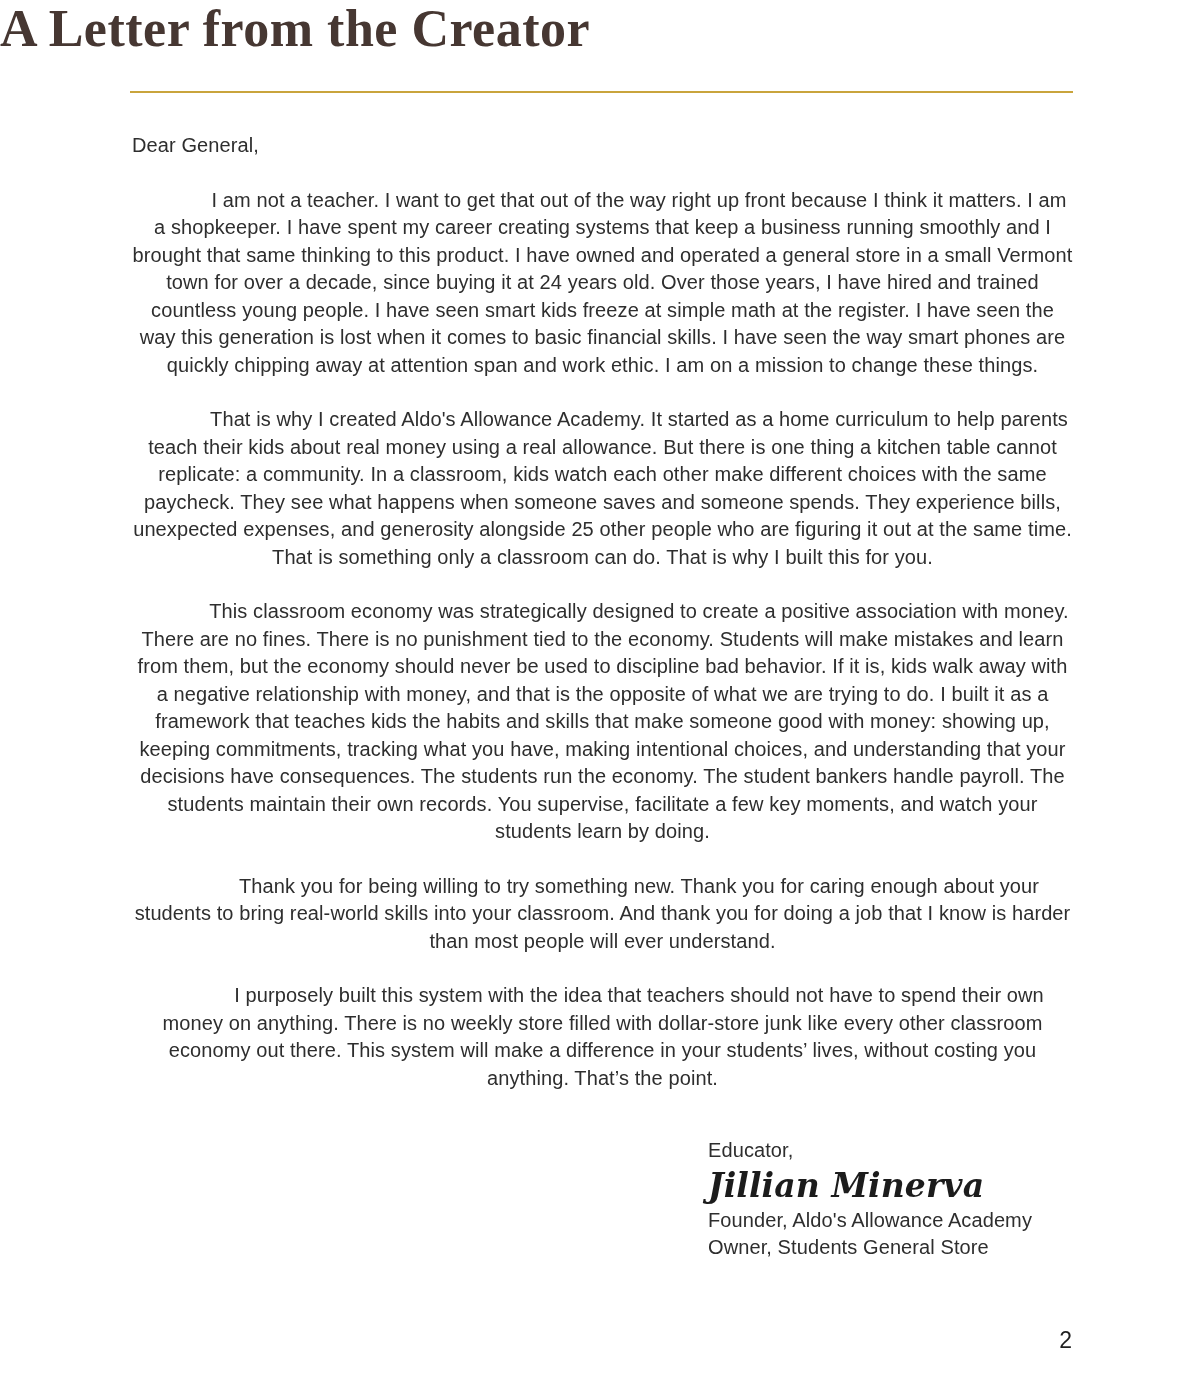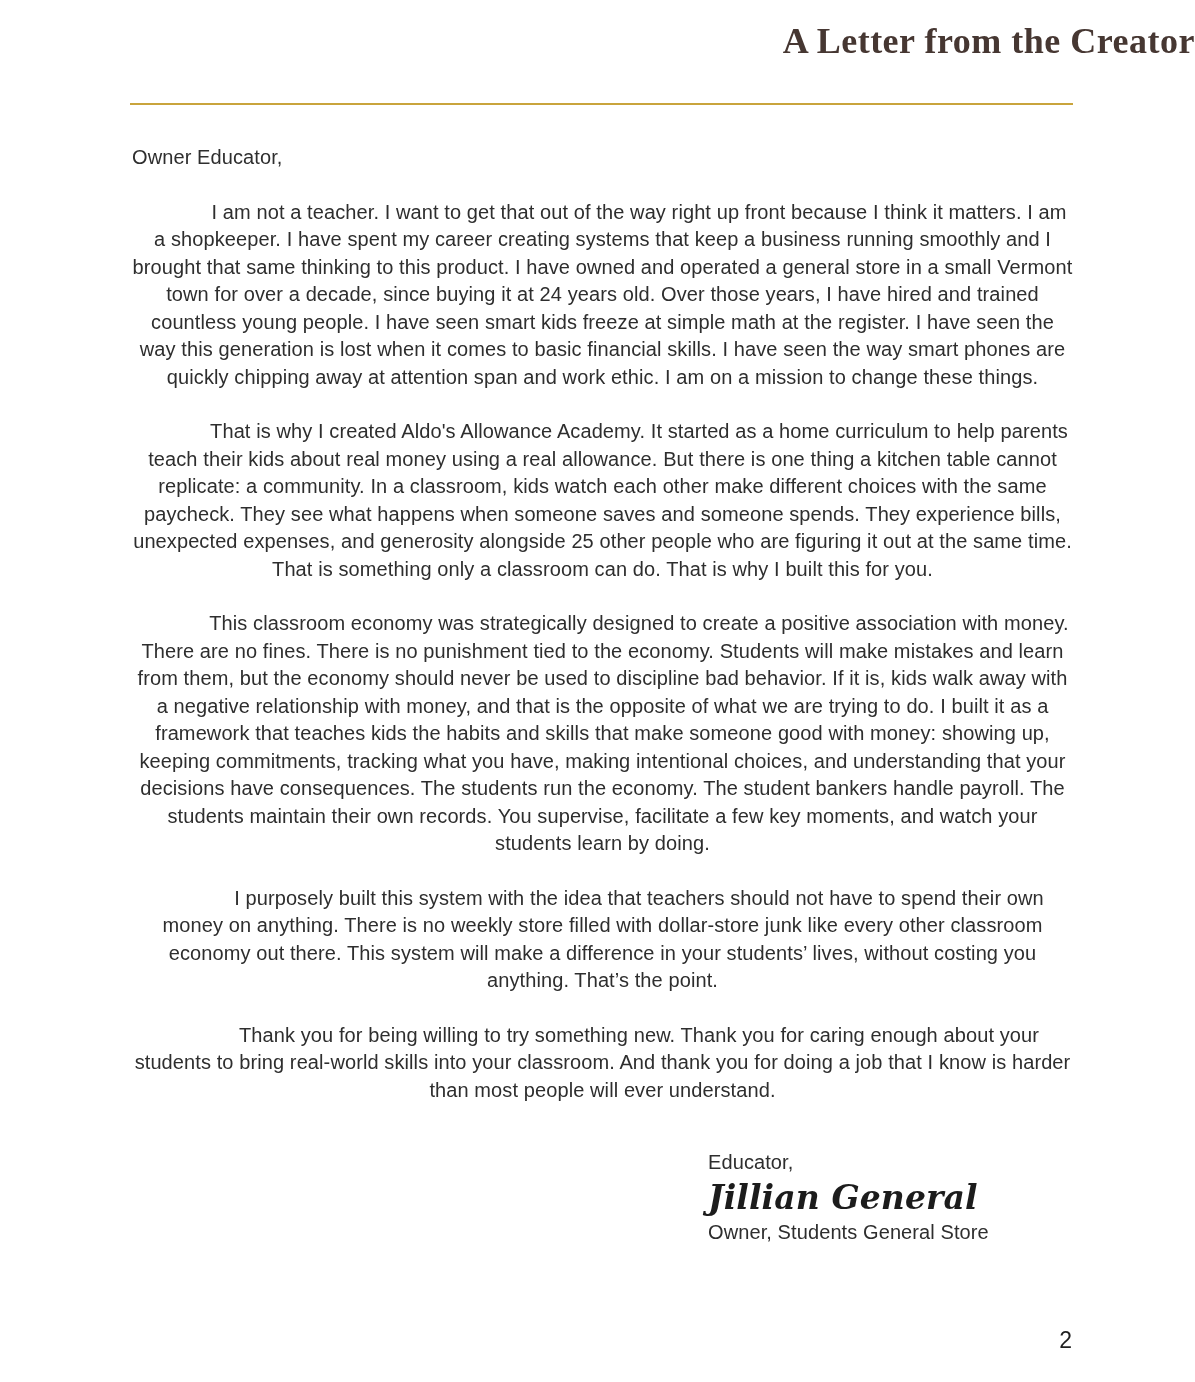--- a/index.html
+++ b/index.html
@@ -10,25 +10,25 @@
   .page {
     position: relative;
     width: 1195px;
     height: 1382px;
     background: #ffffff;
     overflow: hidden;
     font-family: "Liberation Sans", sans-serif;
     color: #2e2e2e;
   }
   .title {
-    margin: 16px 0 0 0;
-    text-align: right;
+    margin: 4px 0 0 0;
+    text-align: left;
     font-family: "Liberation Serif", serif;
     font-weight: 700;
-    font-size: 36px;
+    font-size: 52px;
     line-height: 50px;
     letter-spacing: 0.5px;
     color: #463732;
   }
   .divider {
     height: 2px;
     background: #c9a43c;
     margin: 37px 122px 0 130px;
   }
   .letter-body {
@@ -75,35 +75,36 @@
 <body>
 
 <div class="page">
 
   <h1 class="title">A Letter from the Creator</h1>
 
   <div class="divider"></div>
 
   <div class="letter-body">
 
-    <p class="salutation">Owner Educator,</p>
+    <p class="salutation">Dear General,</p>
 
     <p class="para">I am not a teacher. I want to get that out of the way right up front because I think it matters. I am a shopkeeper. I have spent my career creating systems that keep a business running smoothly and I brought that same thinking to this product. I have owned and operated a general store in a small Vermont town for over a decade, since buying it at 24 years old. Over those years, I have hired and trained countless young people. I have seen smart kids freeze at simple math at the register. I have seen the way this generation is lost when it comes to basic financial skills. I have seen the way smart phones are quickly chipping away at attention span and work ethic. I am on a mission to change these things.</p>
 
     <p class="para">That is why I created Aldo's Allowance Academy. It started as a home curriculum to help parents teach their kids about real money using a real allowance. But there is one thing a kitchen table cannot replicate: a community. In a classroom, kids watch each other make different choices with the same paycheck. They see what happens when someone saves and someone spends. They experience bills, unexpected expenses, and generosity alongside 25 other people who are figuring it out at the same time. That is something only a classroom can do. That is why I built this for you.</p>
 
     <p class="para">This classroom economy was strategically designed to create a positive association with money. There are no fines. There is no punishment tied to the economy. Students will make mistakes and learn from them, but the economy should never be used to discipline bad behavior. If it is, kids walk away with a negative relationship with money, and that is the opposite of what we are trying to do. I built it as a framework that teaches kids the habits and skills that make someone good with money: showing up, keeping commitments, tracking what you have, making intentional choices, and understanding that your decisions have consequences. The students run the economy. The student bankers handle payroll. The students maintain their own records. You supervise, facilitate a few key moments, and watch your students learn by doing.</p>
 
+    <p class="para">Thank you for being willing to try something new. Thank you for caring enough about your students to bring real-world skills into your classroom. And thank you for doing a job that I know is harder than most people will ever understand.</p>
+
     <p class="para">I purposely built this system with the idea that teachers should not have to spend their own money on anything. There is no weekly store filled with dollar-store junk like every other classroom economy out there. This system will make a difference in your students’ lives, without costing you anything. That’s the point.</p>
-
-    <p class="para">Thank you for being willing to try something new. Thank you for caring enough about your students to bring real-world skills into your classroom. And thank you for doing a job that I know is harder than most people will ever understand.</p>
 
     <div class="signature">
       <p class="closing">Educator,</p>
-      <p class="sig-name">Jillian General</p>
+      <p class="sig-name">Jillian Minerva</p>
+      <p class="sig-role">Founder, Aldo's Allowance Academy</p>
       <p class="sig-role">Owner, Students General Store</p>
     </div>
 
   </div>
 
   <div class="page-number">2</div>
 
 </div>
 
 </body></html>

